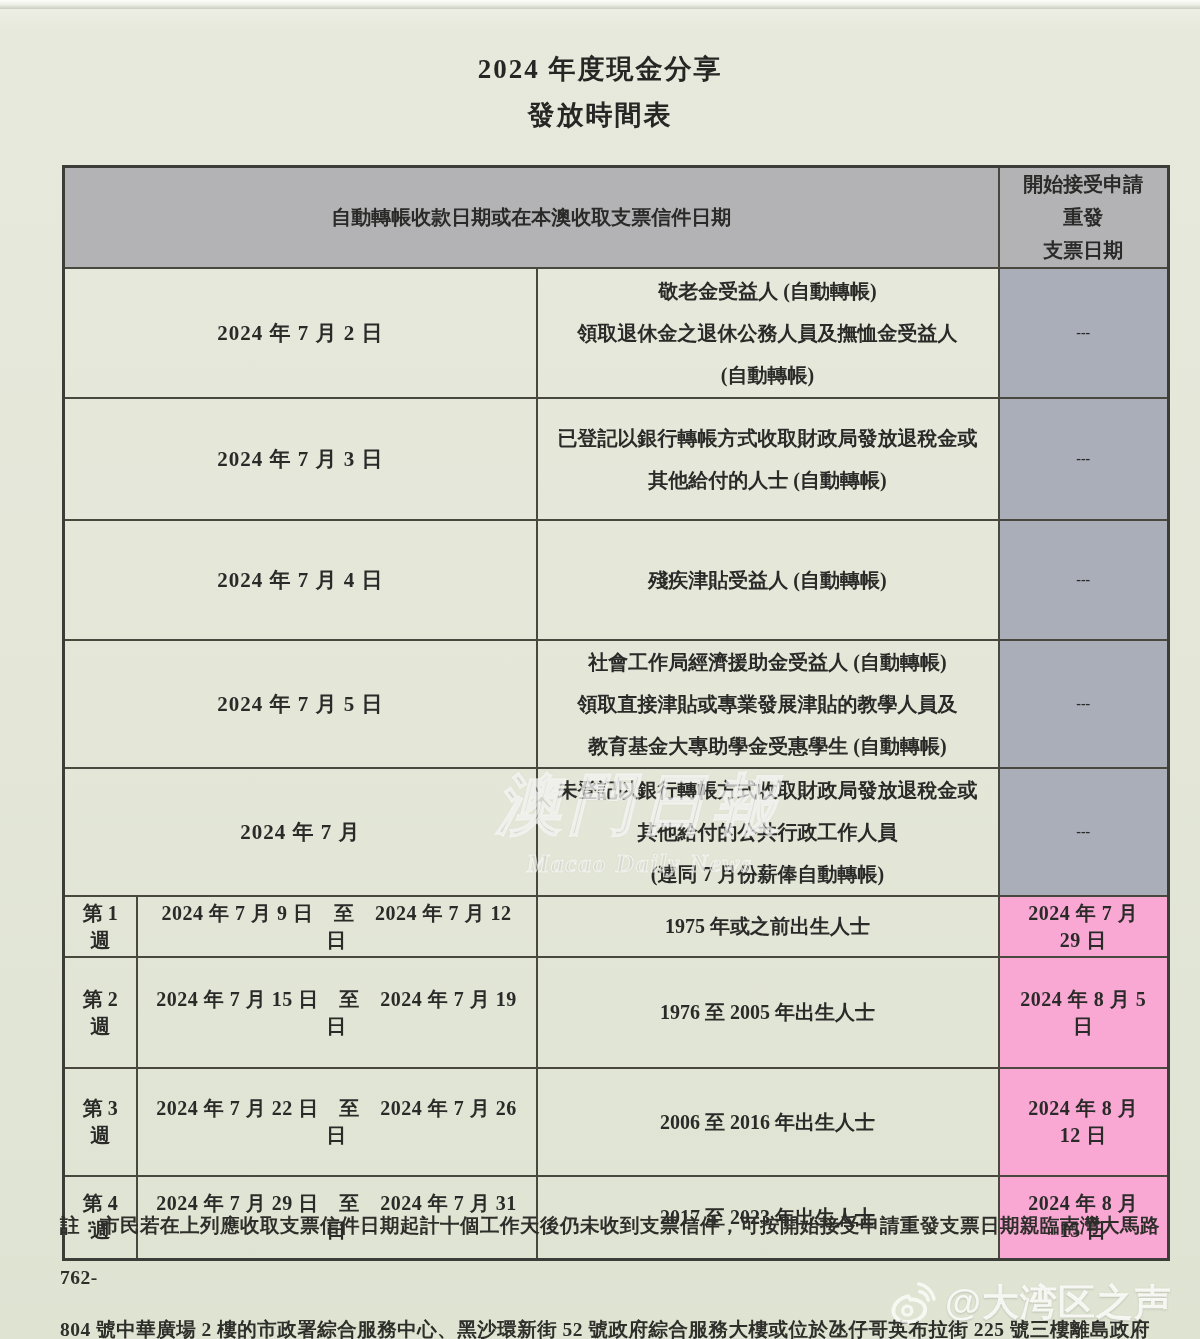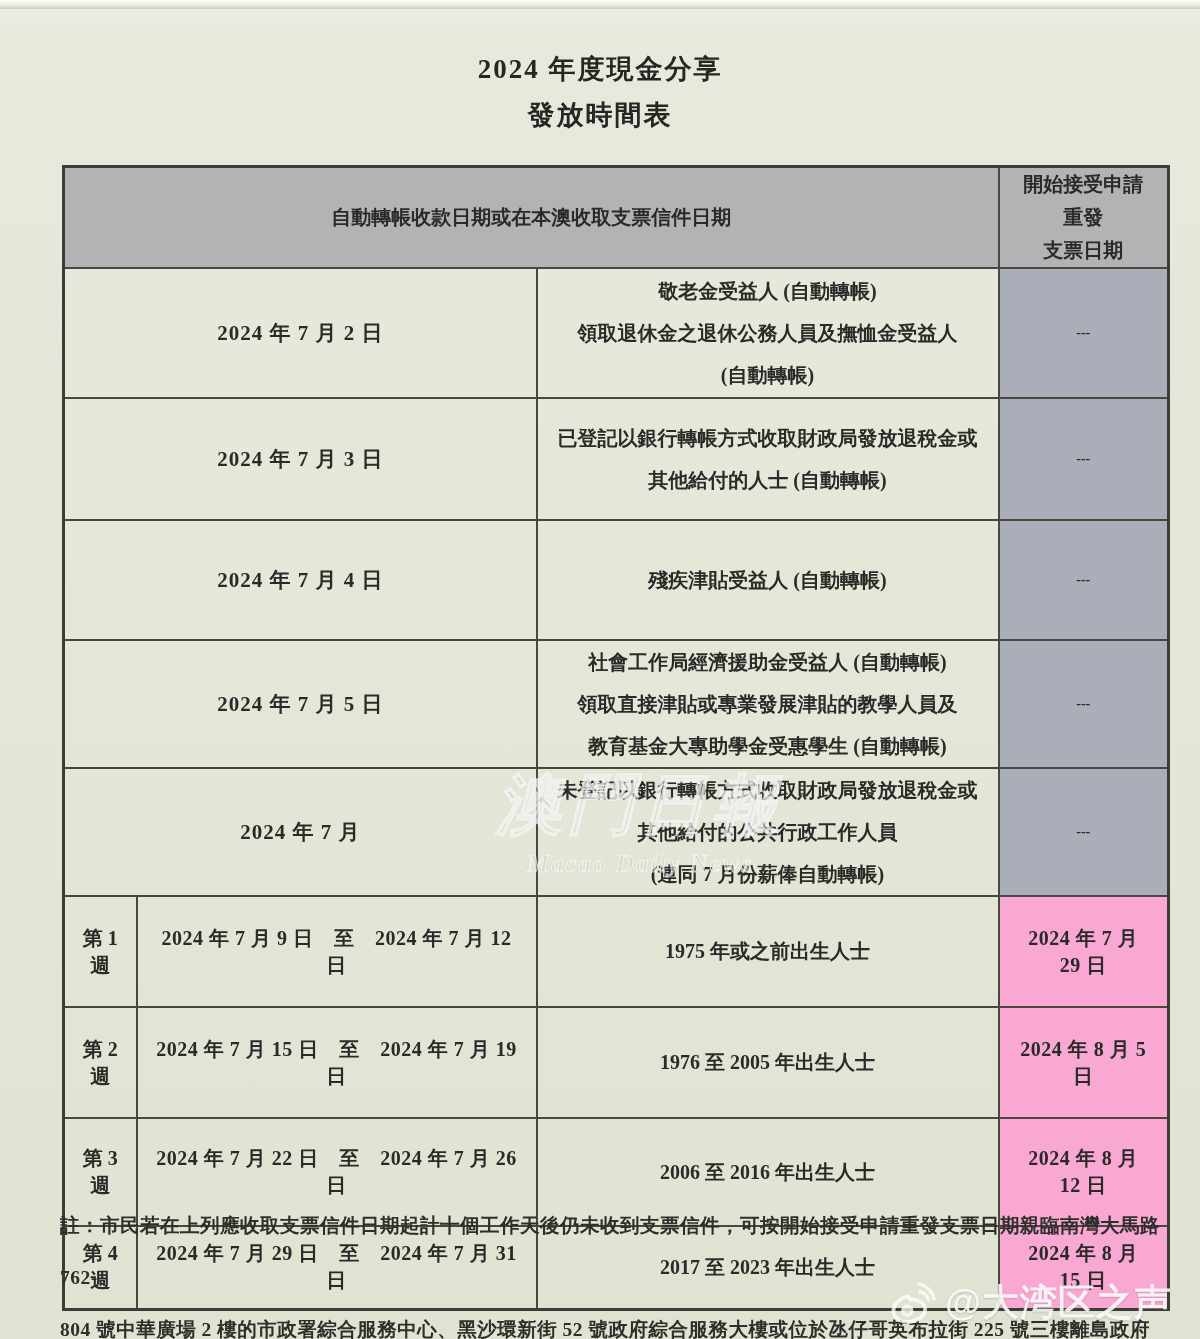--- a/index.html
+++ b/index.html
@@ -26,21 +26,21 @@
   table.schedule td{
     border:2px solid #48483f;
     text-align:center;vertical-align:middle;
     padding:0 16px;color:#2a2a28;
   }
   .th{background:#b3b3b5;font-weight:bold;font-size:20px;color:#1f1f1f;}
   .th.reissue div{line-height:33px;}
   .h-header{height:73px;}
   .h-r0{height:130px;} .h-r1{height:122px;} .h-r2{height:120px;}
   .h-r3{height:128px;} .h-r4{height:118px;}
-  .h-w0{height:111px;} .h-w1{height:111px;} .h-w2{height:108px;} .h-w3{height:83px;}
+  .h-w0{height:61px;} .h-w1{height:111px;} .h-w2{height:108px;} .h-w3{height:83px;}
   td.date{font-weight:bold;font-size:21px;color:#b23a2e;letter-spacing:1px;}
   td.desc{font-weight:bold;font-size:20px;}
   td.desc div{line-height:42px;}
   .c-black{color:#262626;}
   .c-blue{color:#1e72a2;}
   .c-darkred{color:#b03a2e;}
   .c-green{color:#1f9e68;}
   td.dash{
     background:#a9aeb9;font-weight:bold;font-size:14px;color:#33343a;
     letter-spacing:0px;

